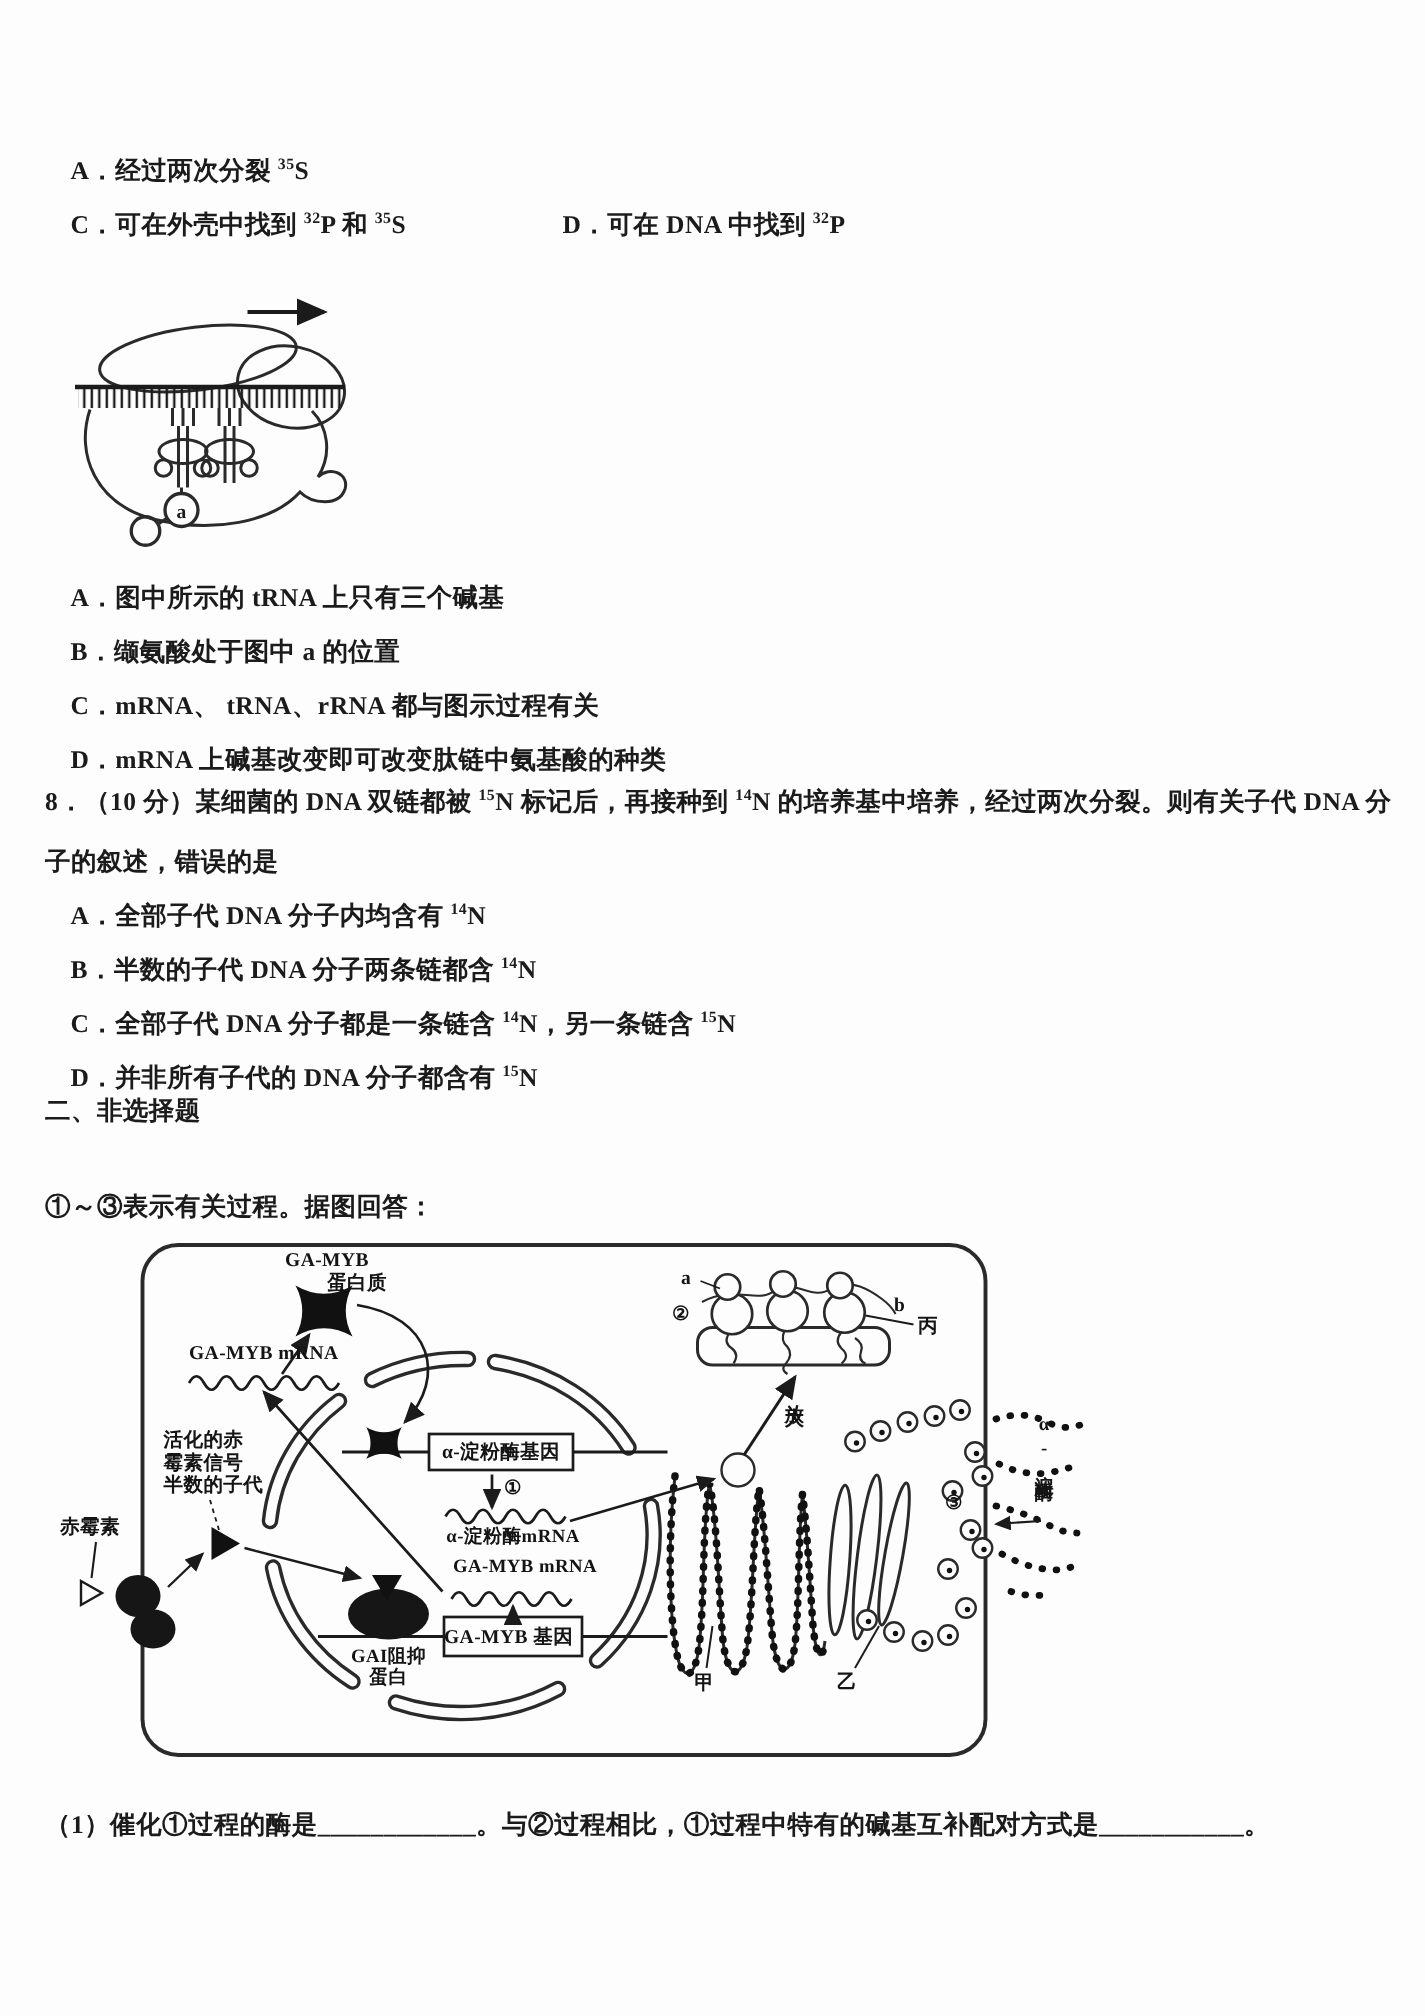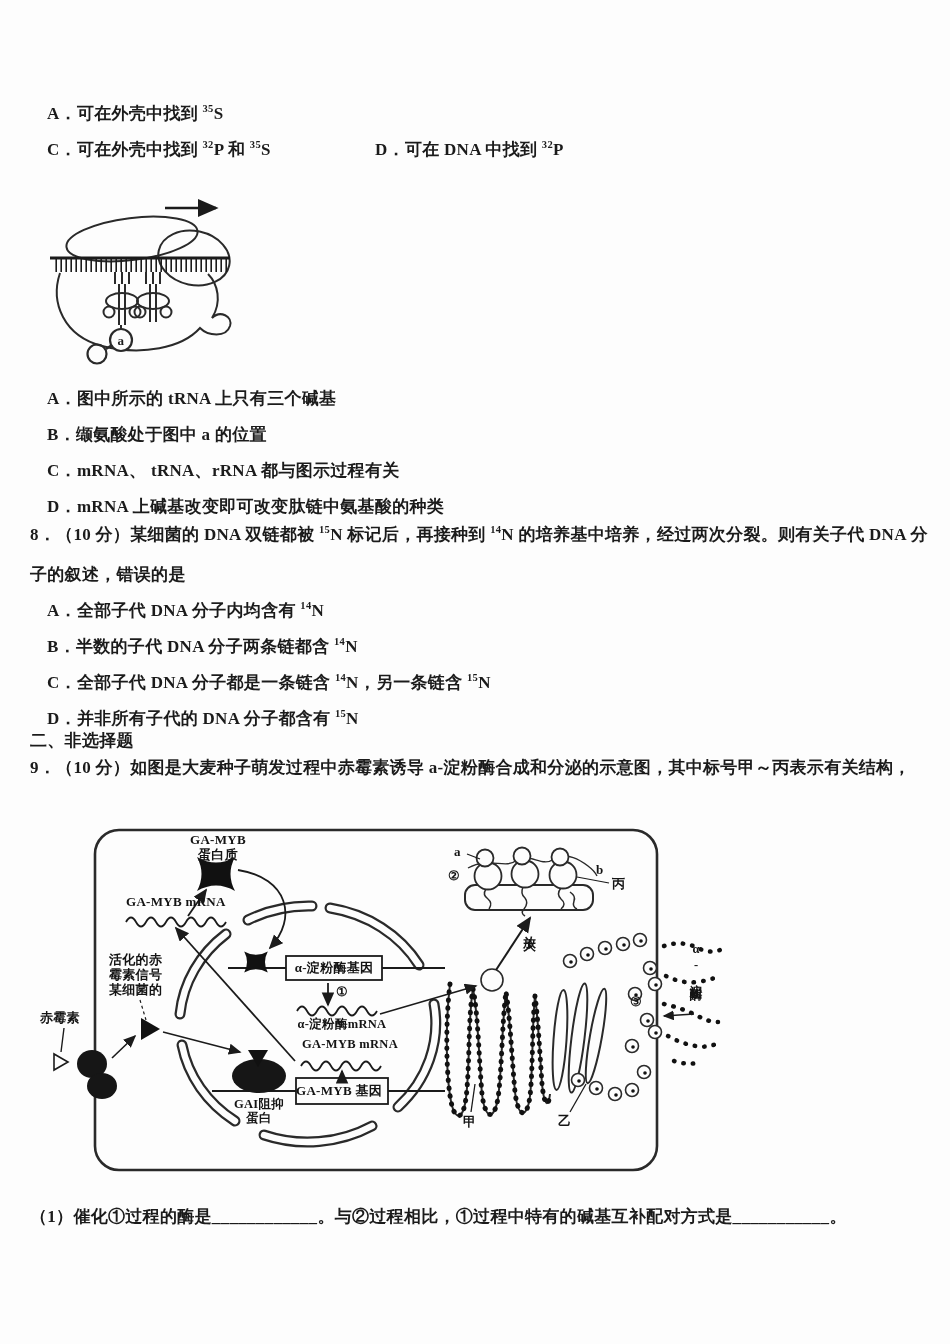--- a/index.html
+++ b/index.html
@@ -18,21 +18,21 @@
   .dl{position:absolute;white-space:nowrap;font-size:13px;line-height:15px;color:#141414;}
   .dl.c{text-align:center;}
   .vert{writing-mode:vertical-rl;text-orientation:upright;letter-spacing:2px;}
   .small{font-size:12.5px;}
 </style>
 </head>
 <body>
 
 <div class="page">
 
-  <div class="t" style="left:47px;top:103px"><span>A．可在外壳中找到 </span><sup>35</sup><span>S</span></div>
+  <div class="t" style="left:47px;top:103px"><span>A．经过两次分裂 </span><sup>35</sup><span>S</span></div>
   <div class="t" style="left:47px;top:139px"><span>C．可在外壳中找到 </span><sup>32</sup><span>P 和 </span><sup>35</sup><span>S</span></div>
   <div class="t" style="left:375px;top:139px"><span>D．可在 DNA 中找到 </span><sup>32</sup><span>P</span></div>
 
 
   <div class="fig" style="left:50px;top:198px;width:240px;height:180px">
     <svg width="240" height="180" viewBox="0 0 240 180">
       <defs>
         <marker id="ah" markerWidth="9" markerHeight="8" refX="7" refY="3.5" orient="auto">
           <path d="M0,0 L8,3.5 L0,7 Z" fill="#1b1b1b"></path>
         </marker>
@@ -93,21 +93,21 @@
 
   <div class="t" style="left:30px;top:524px"><span>8．（10 分）某细菌的 DNA 双链都被 </span><sup>15</sup><span>N 标记后，再接种到 </span><sup>14</sup><span>N 的培养基中培养，经过两次分裂。则有关子代 DNA 分</span></div>
   <div class="t" style="left:30px;top:564px">子的叙述，错误的是</div>
   <div class="t" style="left:47px;top:600px"><span>A．全部子代 DNA 分子内均含有 </span><sup>14</sup><span>N</span></div>
   <div class="t" style="left:47px;top:636px"><span>B．半数的子代 DNA 分子两条链都含 </span><sup>14</sup><span>N</span></div>
   <div class="t" style="left:47px;top:672px"><span>C．全部子代 DNA 分子都是一条链含 </span><sup>14</sup><span>N，另一条链含 </span><sup>15</sup><span>N</span></div>
   <div class="t" style="left:47px;top:708px"><span>D．并非所有子代的 DNA 分子都含有 </span><sup>15</sup><span>N</span></div>
 
   <div class="t" style="left:30px;top:730px">二、非选择题</div>
 
-  <div class="t" style="left:30px;top:757px">9．（10 分）如图是大麦种子萌发过程中赤霉素诱导 a-淀粉酶合成和分泌的示意图，其中标号甲～丙表示有关结构，</div>
+  <div class="t" style="left:30px;top:794px">①～③表示有关过程。据图回答：</div>
 
   <div class="fig" style="left:30px;top:826px;width:706px;height:352px">
     <svg width="706" height="352" viewBox="0 0 706 352">
       <defs>
         <marker id="ah9" markerWidth="9" markerHeight="8" refX="7" refY="3.5" orient="auto">
           <path d="M0,0 L8,3.5 L0,7 Z" fill="#1b1b1b"></path>
         </marker>
         <path id="xblob" d="M-19,-17 q19,11 38,0 q-9,17 0,34 q-19,-11 -38,0 q9,-17 0,-34 Z"></path>
       </defs>
 
@@ -246,25 +246,25 @@
           <path d="M456,63 q-4,6 2,10 q5,4 1,10"></path>
           <path d="M493,61 q-3,7 2,11 q4,5 -1,11 q-4,4 1,7"></path>
           <path d="M531,62 q-5,6 0,11 q6,5 0,10"></path>
           <path d="M540,66 q6,4 4,9 q-2,6 3,8"></path>
         </g>
         <line x1="437" y1="28" x2="450" y2="33" stroke="#1b1b1b" stroke-width="1.2"></line>
         <line x1="579" y1="57" x2="547" y2="51" stroke="#1b1b1b" stroke-width="1.2"></line>
       </g>
     </svg>
 
-    <div class="dl c" style="left:148px;top:6px;width:80px"><span class="i">GA-MYB</span><span style="display: block;">蛋白质</span></div>
+    <div class="dl c" style="left:148px;top:6px;width:80px"><span class="i">GA-MYB</span><span style="display: block; text-align: right;">蛋白质</span></div>
     <div class="dl" style="left:96px;top:68px"><span class="i">GA-MYB</span><span> mRNA</span></div>
     <div class="dl" style="left:79px;top:126px">活化的赤</div>
     <div class="dl" style="left:79px;top:141px">霉素信号</div>
-    <div class="dl" style="left:79px;top:156px">某细菌的</div>
+    <div class="dl" style="left:79px;top:156px">半数的子代</div>
     <div class="dl" style="left:10px;top:184px">赤霉素</div>
     <div class="dl c" style="left:258px;top:134px;width:92px">α-淀粉酶基因</div>
     <div class="dl" style="left:306px;top:158px">①</div>
     <div class="dl c small" style="left:260px;top:191px;width:104px">α-淀粉酶mRNA</div>
     <div class="dl small" style="left:272px;top:211px"><span class="i">GA-MYB</span><span> mRNA</span></div>
     <div class="dl c" style="left:266px;top:257px;width:80px"><span class="i">GA-MYB</span><span> 基因</span></div>
     <div class="dl c small" style="left:198px;top:271px;width:62px">GAI阻抑</div>
     <div class="dl c small" style="left:198px;top:285px;width:62px">蛋白</div>
     <div class="dl vert" style="left:492px;top:100px">放大</div>
     <div class="dl" style="left:424px;top:18px">a</div>

